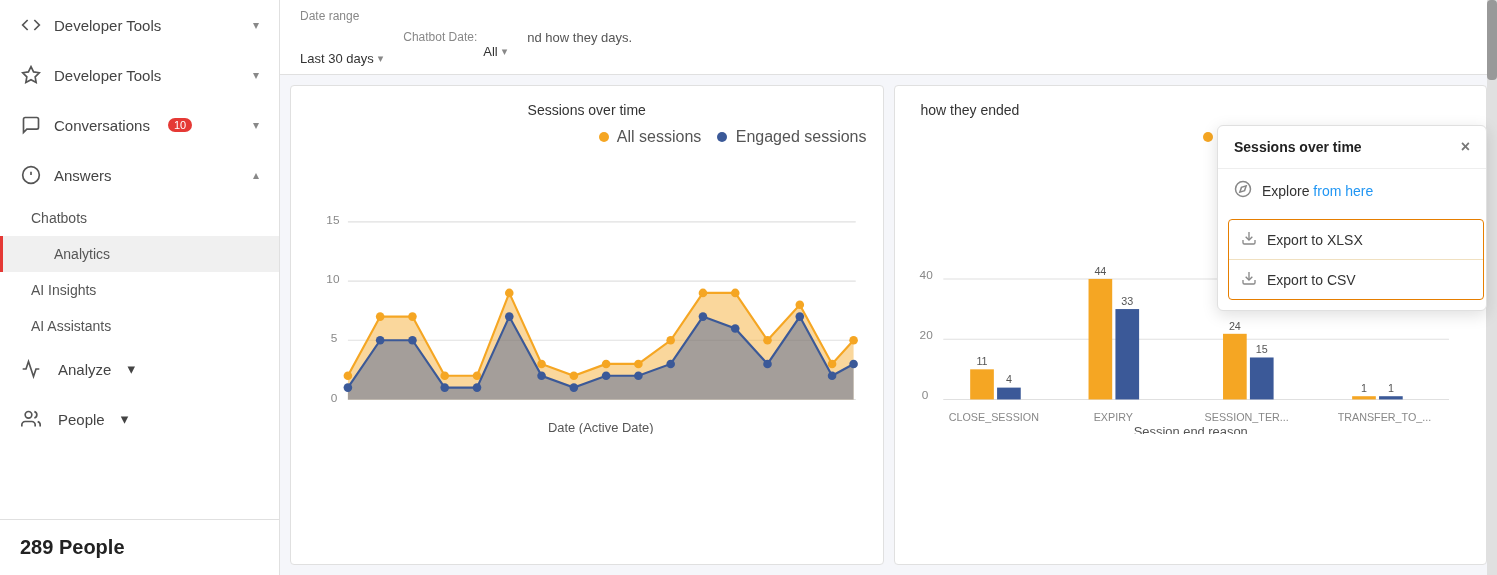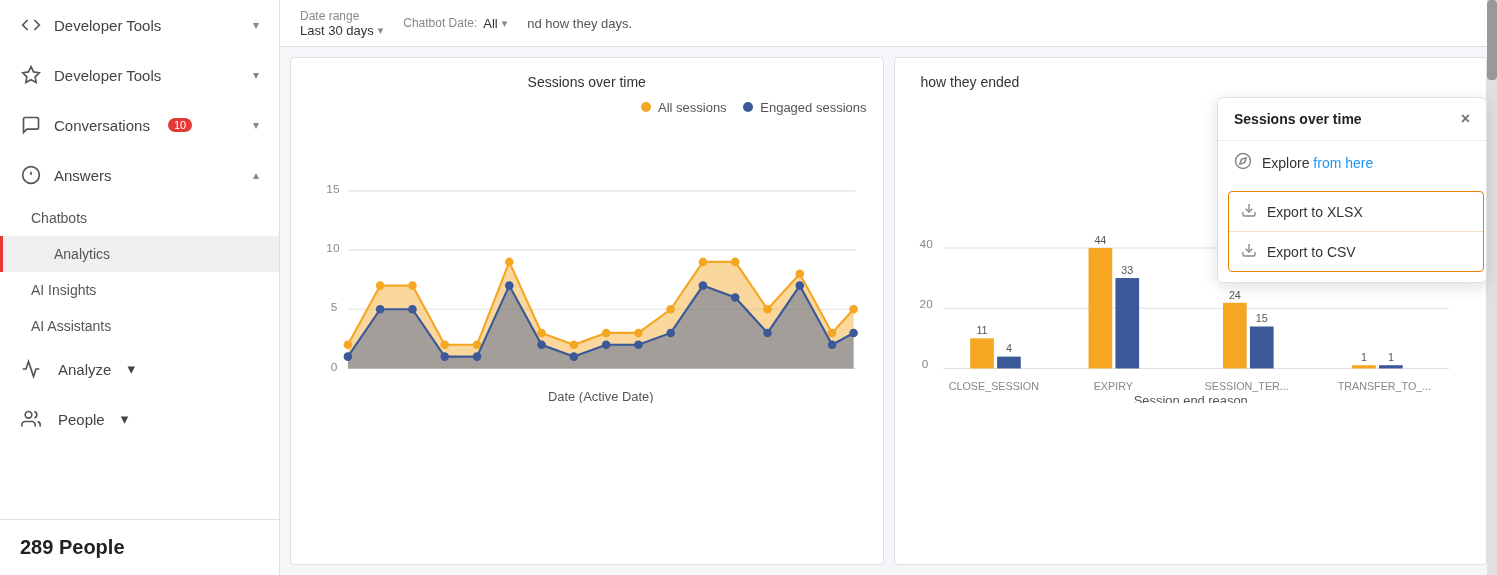--- a/index.html
+++ b/index.html
@@ -69,20 +69,21 @@
       color: #555;
     }
     .toolbar-label { font-size: 12px; color: #888; }
     .toolbar-value {
       display: flex;
       align-items: center;
       gap: 4px;
       font-size: 13px;
       color: #333;
       cursor: pointer;
+      margin-top: 28px;
     }
     .toolbar-value .arrow { font-size: 11px; color: #888; }
 
     
     .charts-area {
       display: flex;
       flex: 1;
       overflow: hidden;
       padding: 10px;
       gap: 10px;
@@ -106,21 +107,21 @@
       font-size: 14px;
       color: #333;
       text-align: center;
       margin-bottom: 10px;
       font-weight: 500;
     }
 
     .chart-legend {
       display: flex;
       gap: 16px;
-      font-size: 13px;
+      font-size: 16px;
       color: #555;
       margin-bottom: 8px;
       justify-content: flex-end;
     }
     .legend-dot {
       width: 10px; height: 10px;
       border-radius: 50%;
       display: inline-block;
       margin-right: 4px;
     }

